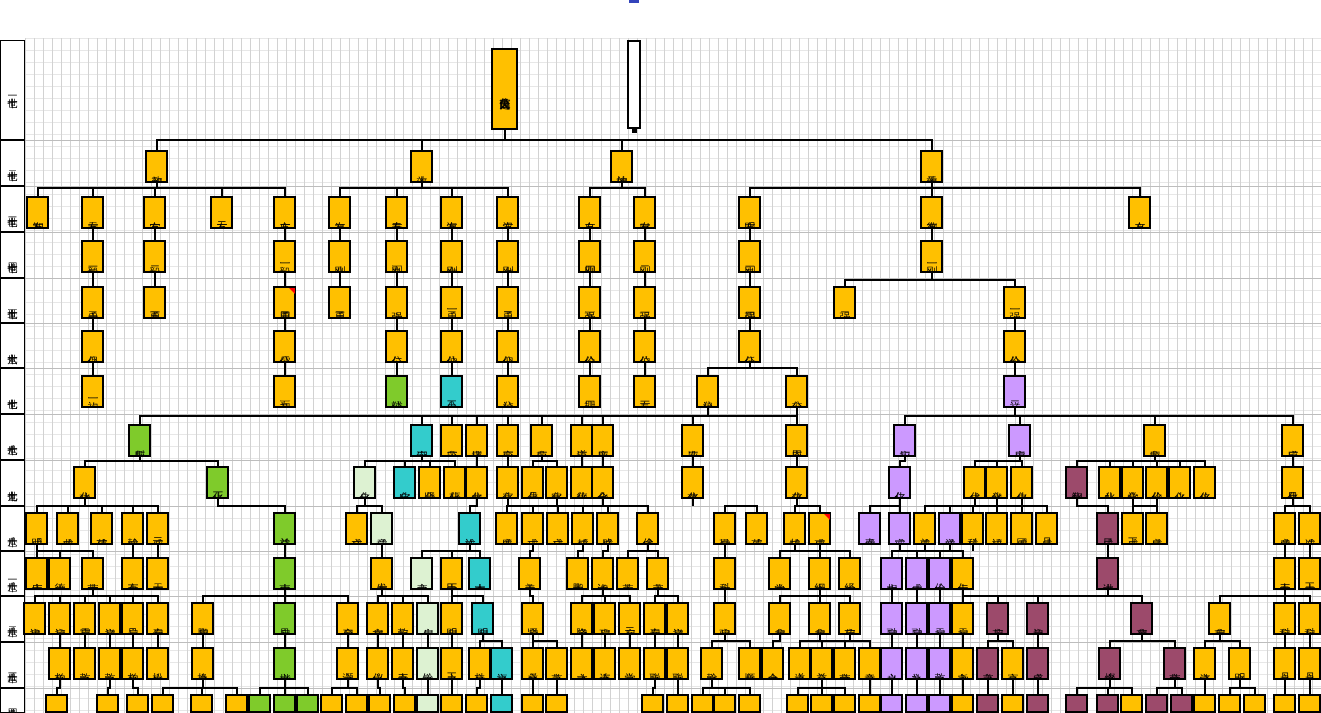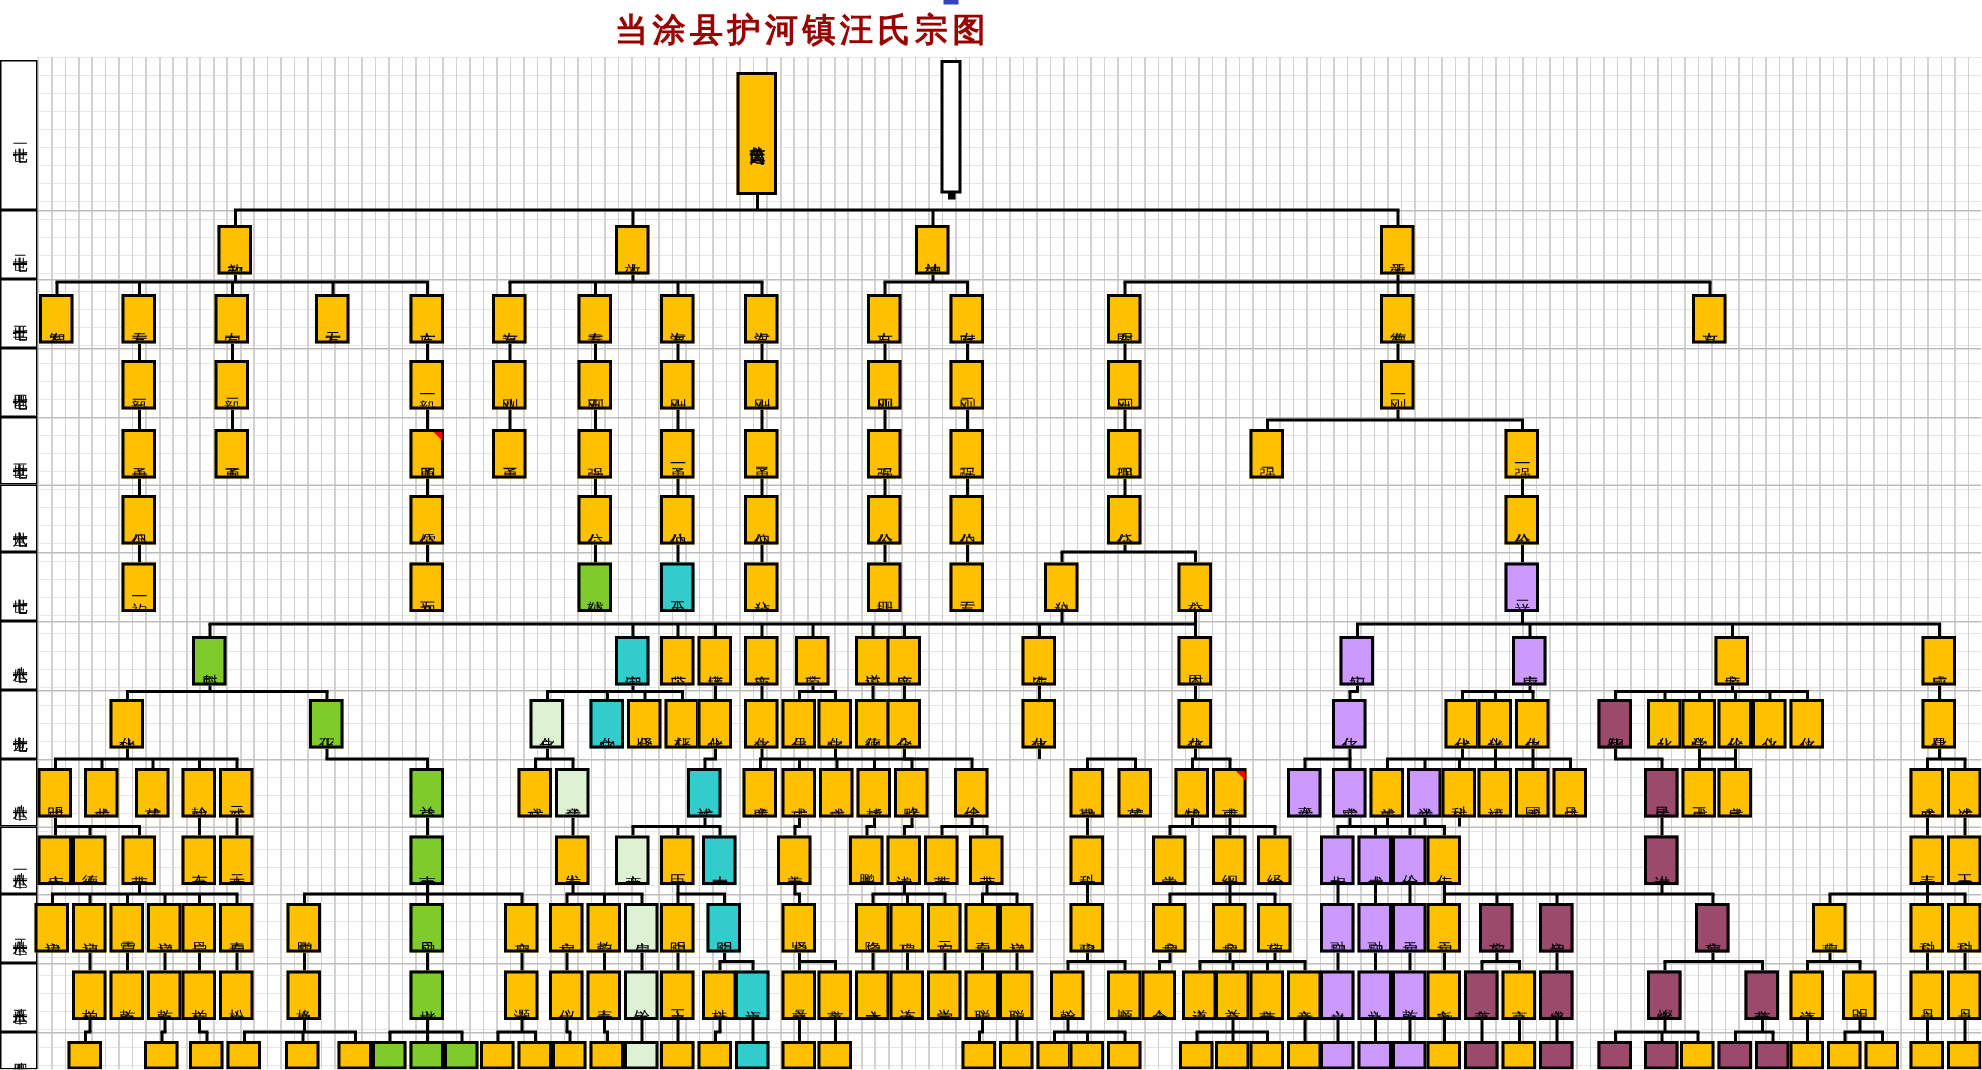--- a/index.html
+++ b/index.html
@@ -25,21 +25,20 @@
      border-top:6px solid #ff0000;z-index:4;}
   #shape{position:absolute;box-sizing:border-box;border:2px solid #000;background:#fff;z-index:5;}
   #shape-handle{position:absolute;width:5px;height:5px;background:#000;z-index:6;}
   #shape-tick{position:absolute;height:3px;background:#3344bb;z-index:6;}
 </style>
 </head>
 <body>
 
 <div id="stage">
   <div id="gridbg"></div>
-  <div id="title" style="color: rgb(153, 0, 0);">当涂县护河镇汪氏宗图</div>
   <div class="rowline" style="top: 140px;"></div>
     <div class="rowline" style="top: 186px;"></div>
     <div class="rowline" style="top: 232px;"></div>
     <div class="rowline" style="top: 278px;"></div>
     <div class="rowline" style="top: 323px;"></div>
     <div class="rowline" style="top: 368px;"></div>
     <div class="rowline" style="top: 414px;"></div>
     <div class="rowline" style="top: 460px;"></div>
     <div class="rowline" style="top: 506px;"></div>
     <div class="rowline" style="top: 551px;"></div>

